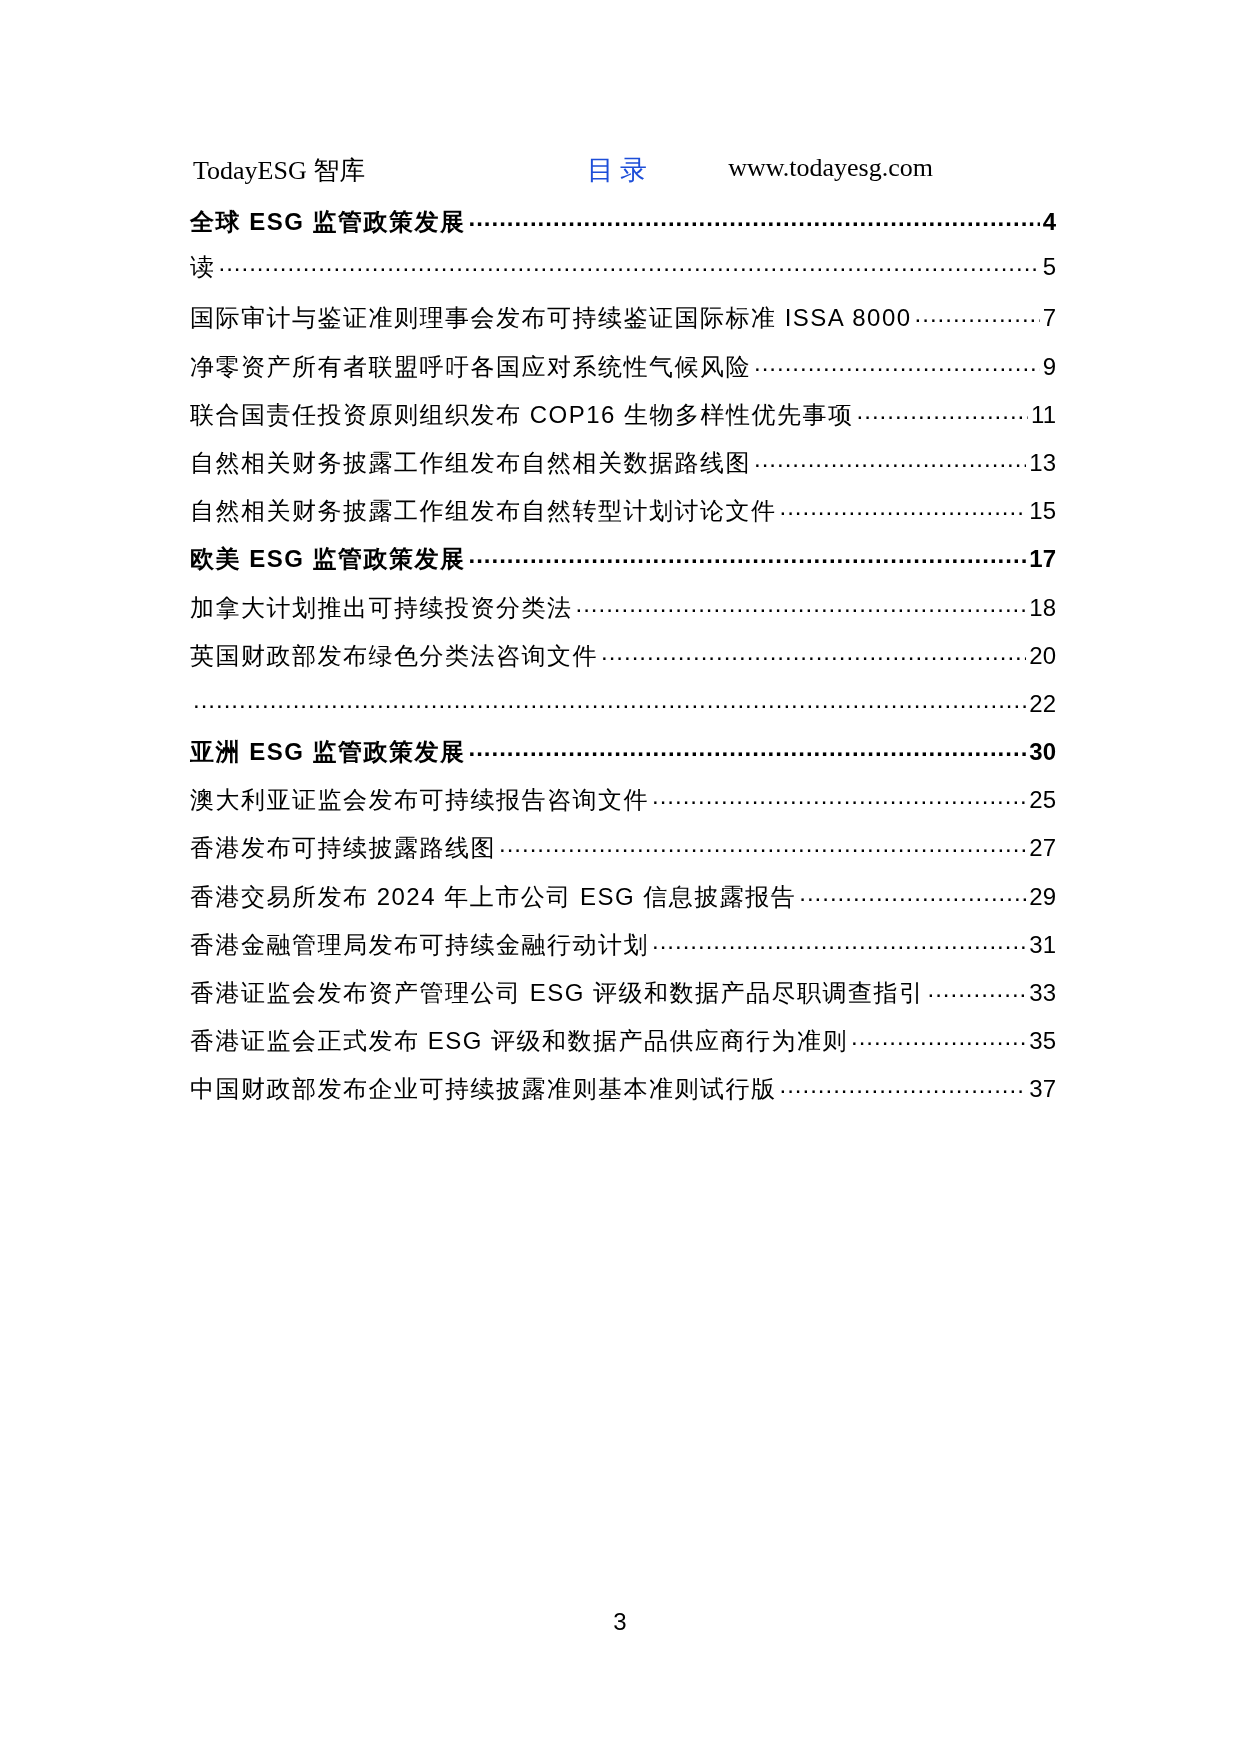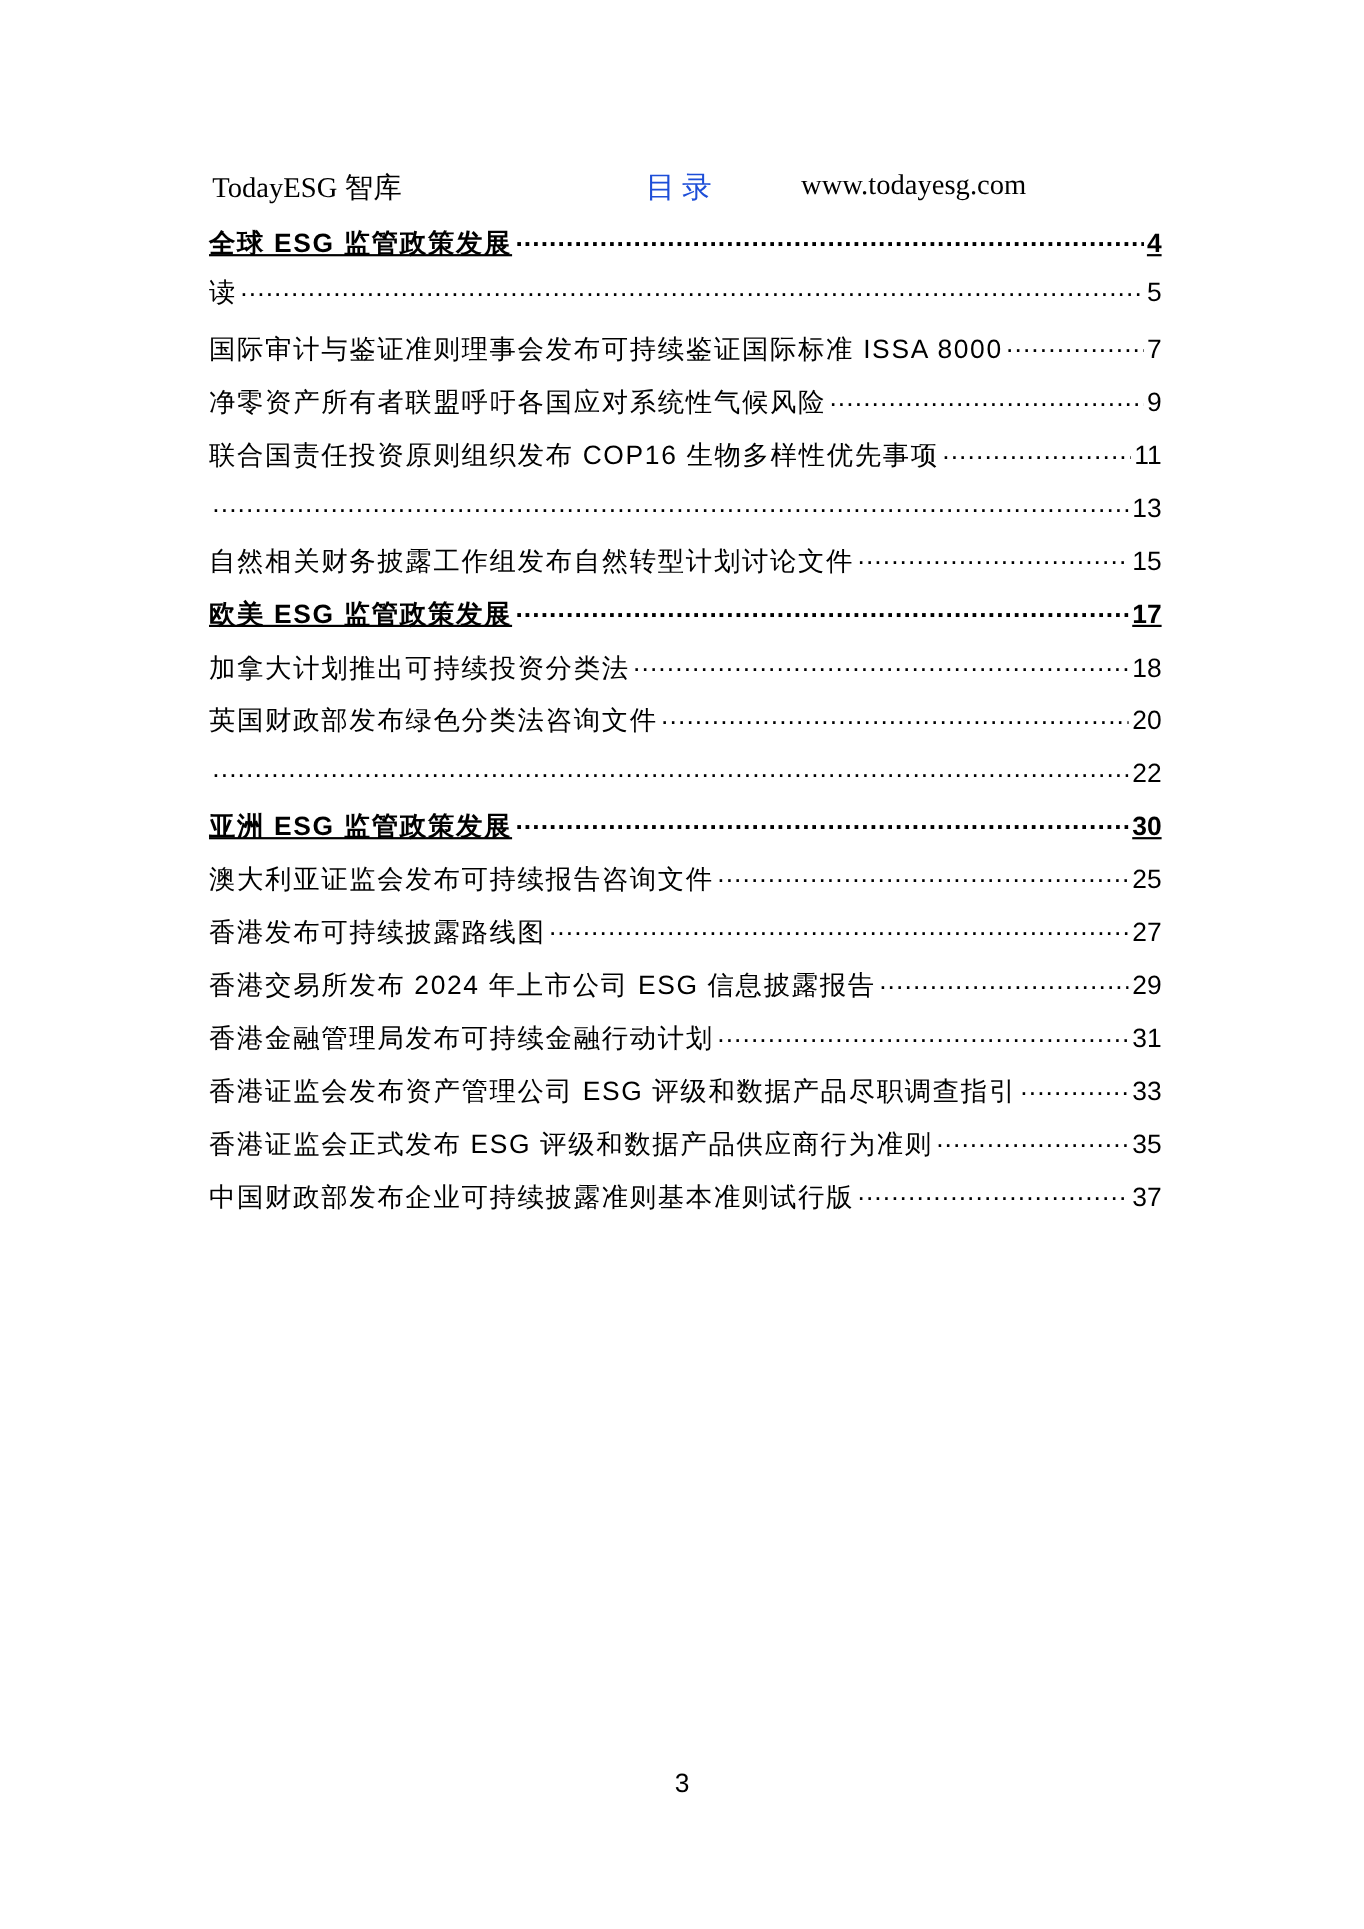--- a/index.html
+++ b/index.html
@@ -63,21 +63,20 @@
       white-space: nowrap;
     }
     .toc-entry.multi .line2 {
       display: flex;
       align-items: baseline;
       height: 48.2px;
       line-height: 42px;
     }
     .toc-entry.section {
       font-weight: bold;
-      text-decoration: underline;
     }
     .toc-label { flex: 0 0 auto; }
     .toc-dots {
       flex: 1 1 auto;
       overflow: hidden;
       margin: 0 3px;
       letter-spacing: 1px;
       position: relative;
       height: 1em;
     }
@@ -132,20 +131,21 @@
     <span class="toc-label">净零资产所有者联盟呼吁各国应对系统性气候风险</span>
     <span class="toc-dots"></span>
     <span class="toc-page">9</span>
   </div>
   <div class="toc-entry">
     <span class="toc-label">联合国责任投资原则组织发布 COP16 生物多样性优先事项</span>
     <span class="toc-dots"></span>
     <span class="toc-page">11</span>
   </div>
   <div class="toc-entry">
+    <span class="toc-label">自然相关财务披露工作组发布自然相关数据路线图</span>
     <span class="toc-dots"></span>
     <span class="toc-page">13</span>
   </div>
   <div class="toc-entry">
     <span class="toc-label">自然相关财务披露工作组发布自然转型计划讨论文件</span>
     <span class="toc-dots"></span>
     <span class="toc-page">15</span>
   </div>
   <div class="toc-entry section">
     <span class="toc-label">欧美 ESG 监管政策发展</span>

